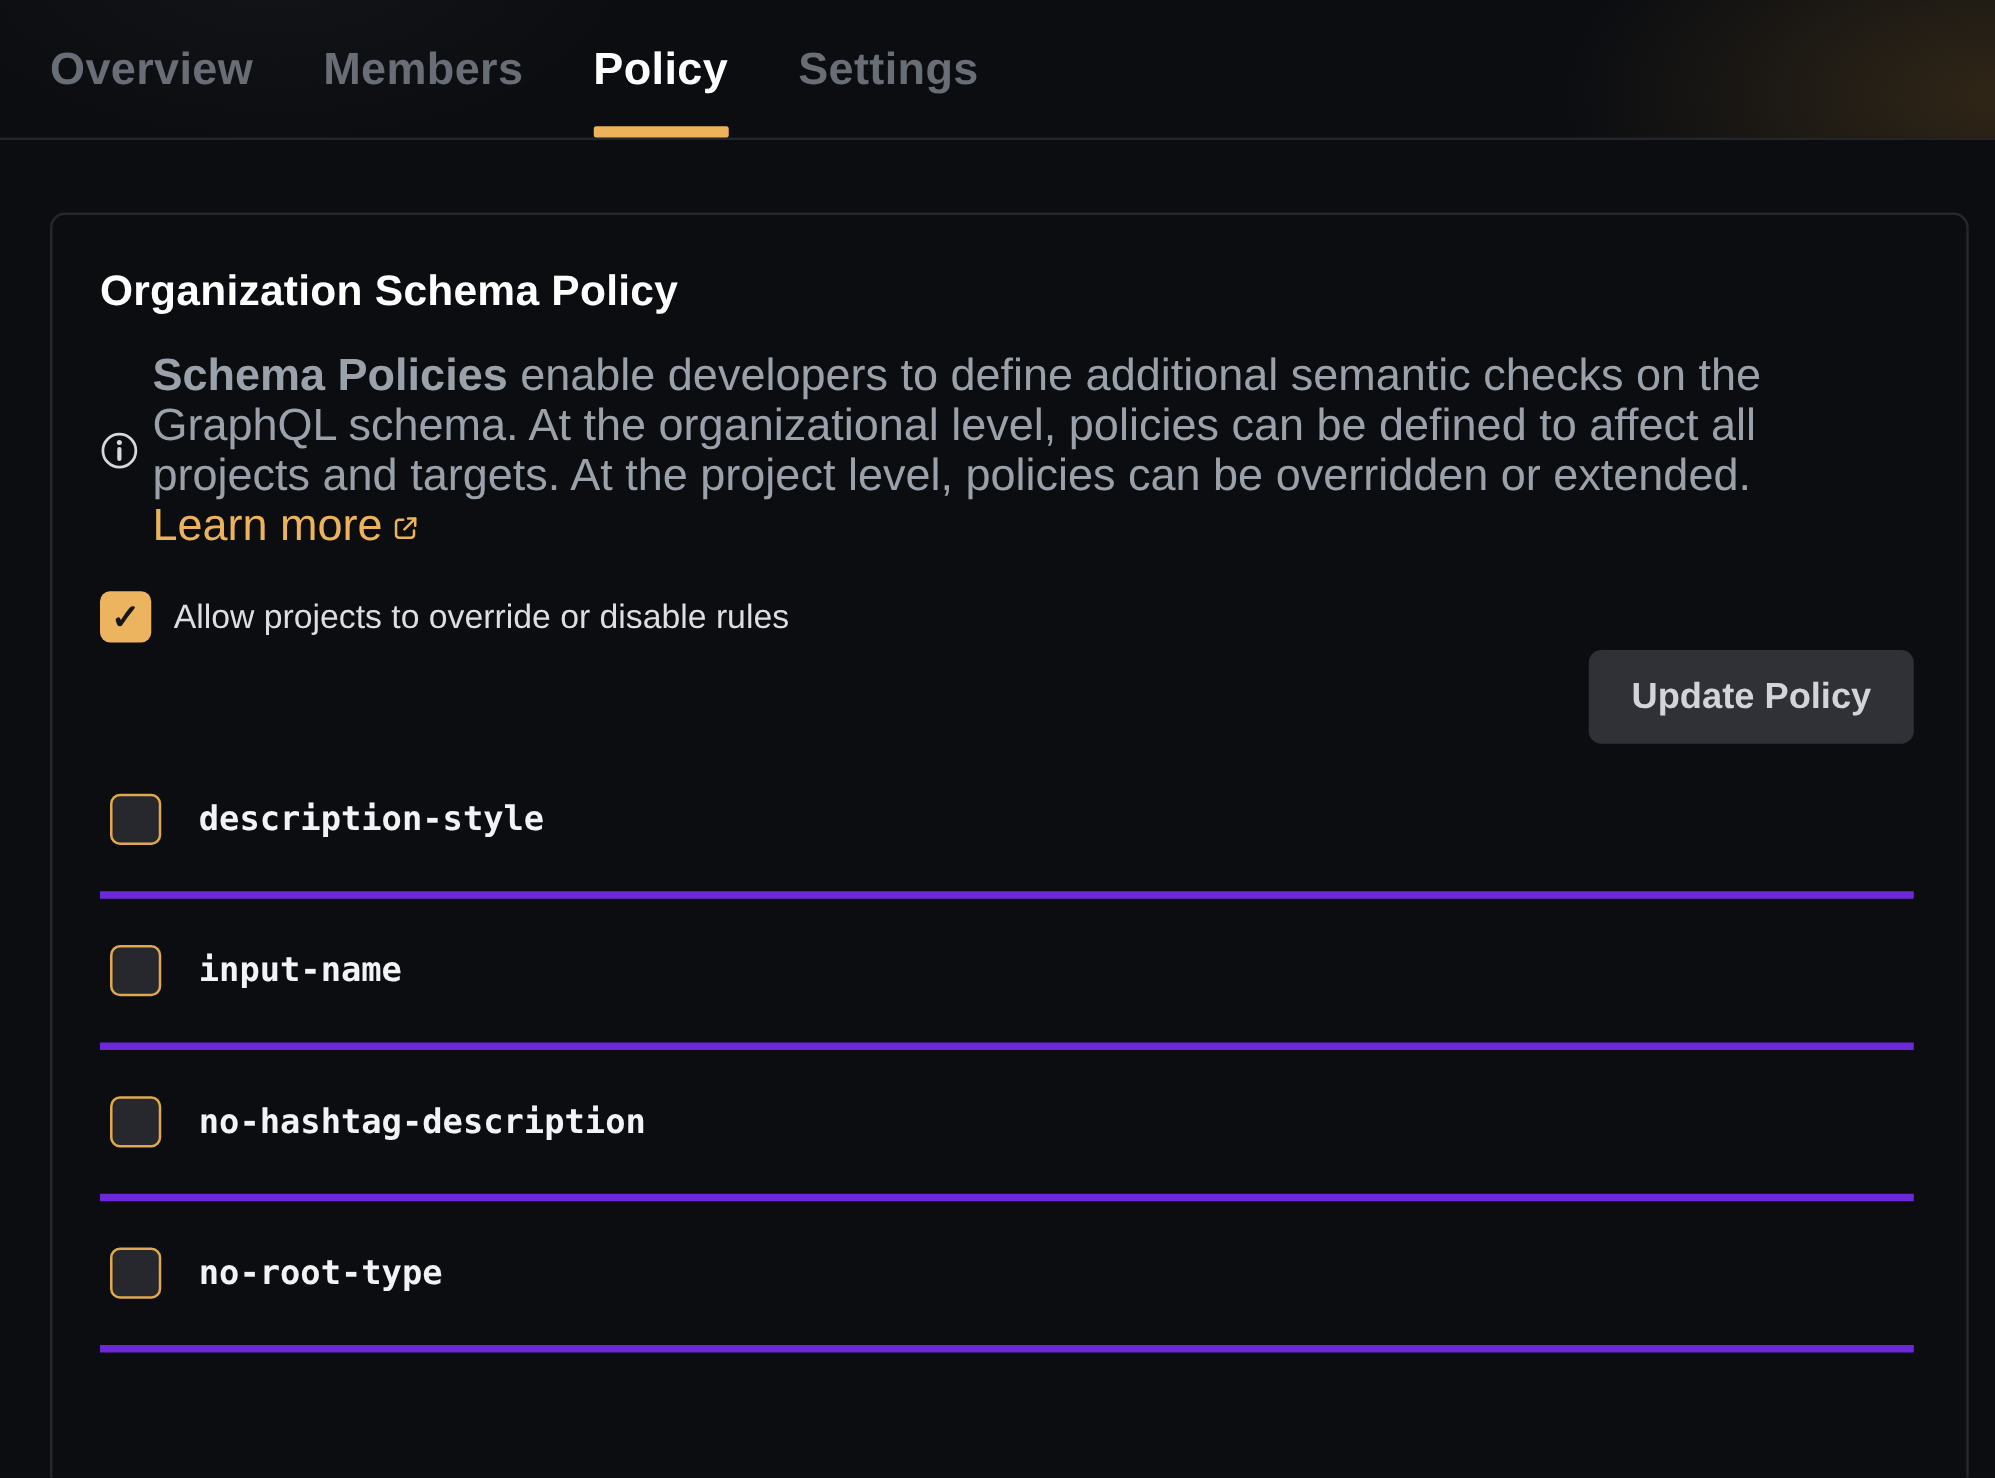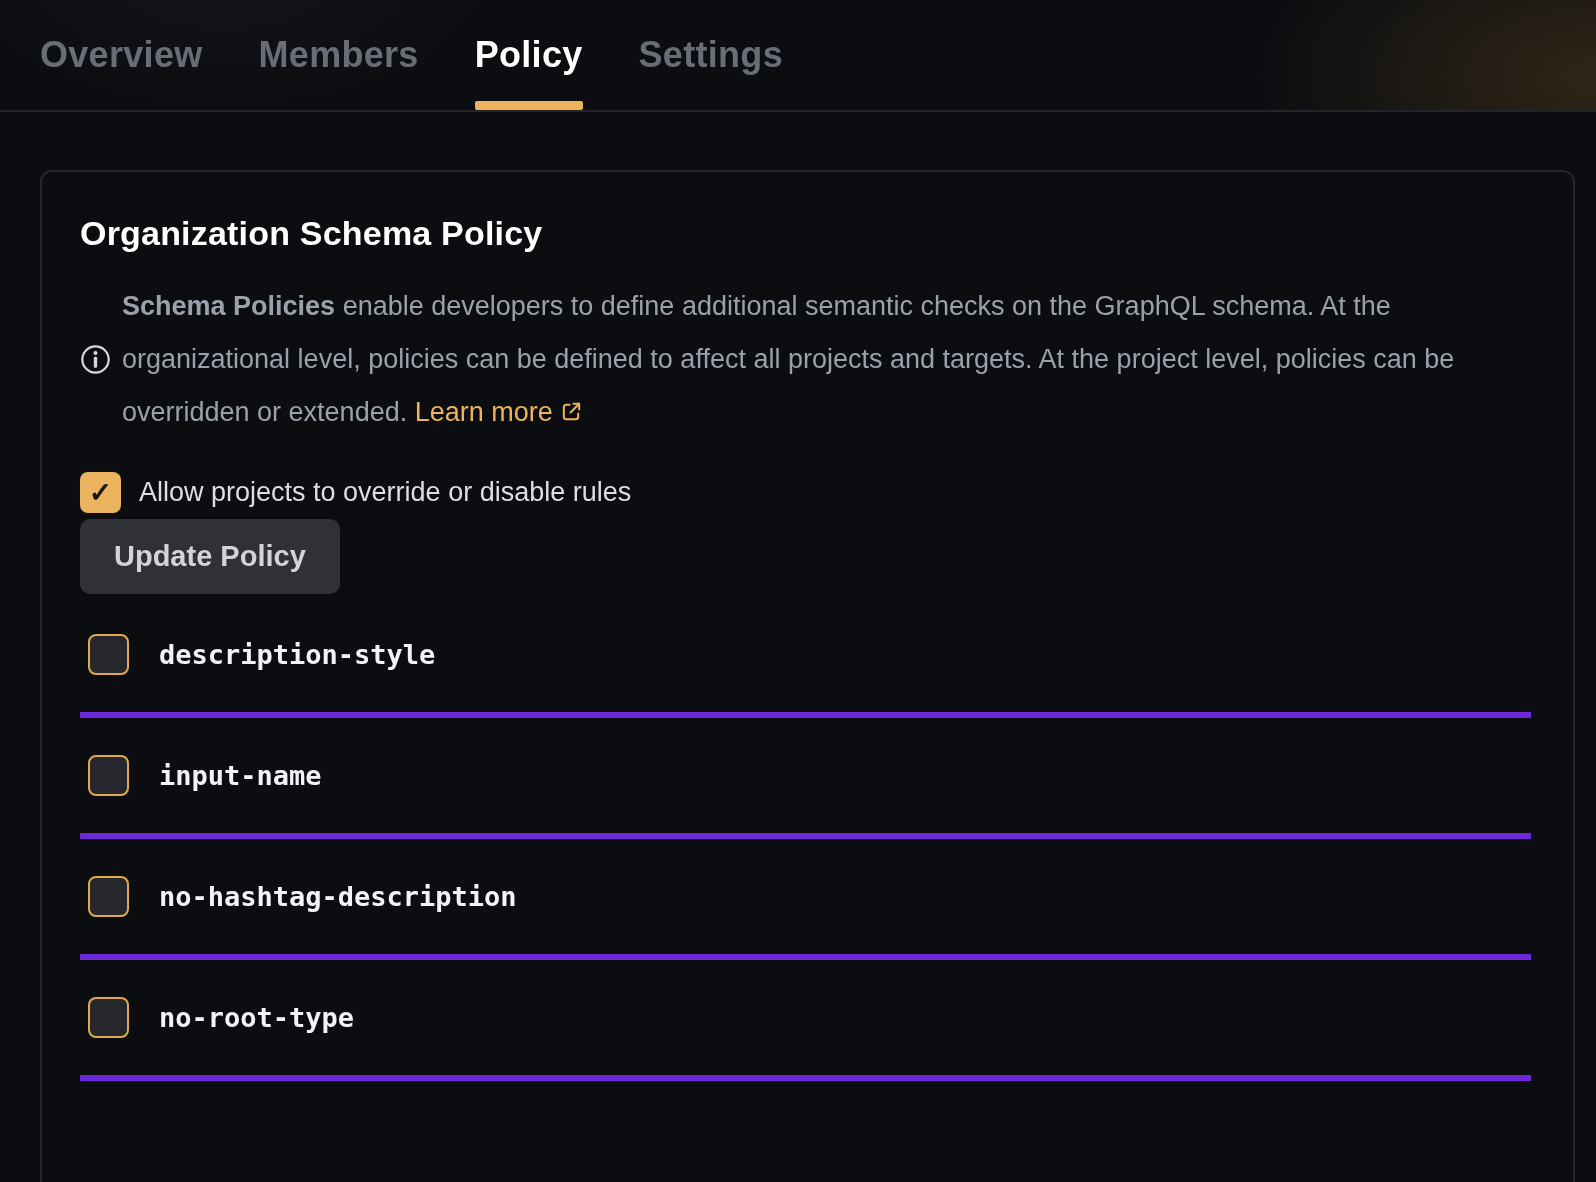--- a/index.html
+++ b/index.html
@@ -39,40 +39,40 @@
     border: 2px solid #26272d; border-radius: 12px;
     background: #0b0d11;
     padding: 42px 42px 0 38px;
     height: 1080px;
   }
   .card-title { margin: 0; font-size: 34px; font-weight: bold; color: #ffffff; letter-spacing: 0.2px; }
 
   
   .callout { display: flex; align-items: center; gap: 11px; margin-top: 27px; }
   .info-icon { flex: 0 0 auto; width: 31px; height: 31px; display: block; }
-  .callout-text { margin: 0; font-size: 27px; line-height: 53px; color: #9ba1aa; max-width: 1375px; }
+  .callout-text { margin: 0; font-size: 36px; line-height: 40px; color: #9ba1aa; max-width: 1375px; }
   .callout-text b { font-weight: bold; }
   .learn-more { color: #ecb35b; text-decoration: none; cursor: pointer; white-space: nowrap; }
   .ext-icon { display: inline-block; width: 23px; height: 23px; margin-left: 7px; vertical-align: -2px; }
 
   
   .allow-row {
     display: flex; align-items: center; gap: 18px;
     margin-top: 33px; font-size: 27px; color: #dcdee2; cursor: pointer;
   }
   .cb { width: 41px; height: 41px; border-radius: 8px; flex: 0 0 auto; }
   .cb-checked {
     background: #ecb45f;
     display: flex; align-items: center; justify-content: center;
   }
   .cb-check-glyph { color: #16171b; font-size: 28px; font-weight: bold; line-height: 1; }
   .cb-unchecked { background: #26282e; border: 2px solid #e0a94f; cursor: pointer; }
 
   
-  .btn-row { display: flex; justify-content: flex-start; margin-top: 6px; }
+  .btn-row { display: flex; justify-content: flex-end; margin-top: 6px; }
   .update-btn {
     background: #2f3137; color: #d2d4d9;
     border: none; border-radius: 10px;
     height: 75px; padding: 0 34px;
     font-size: 29px; font-weight: bold;
     font-family: "Liberation Sans", sans-serif;
     cursor: pointer;
   }
 
   

